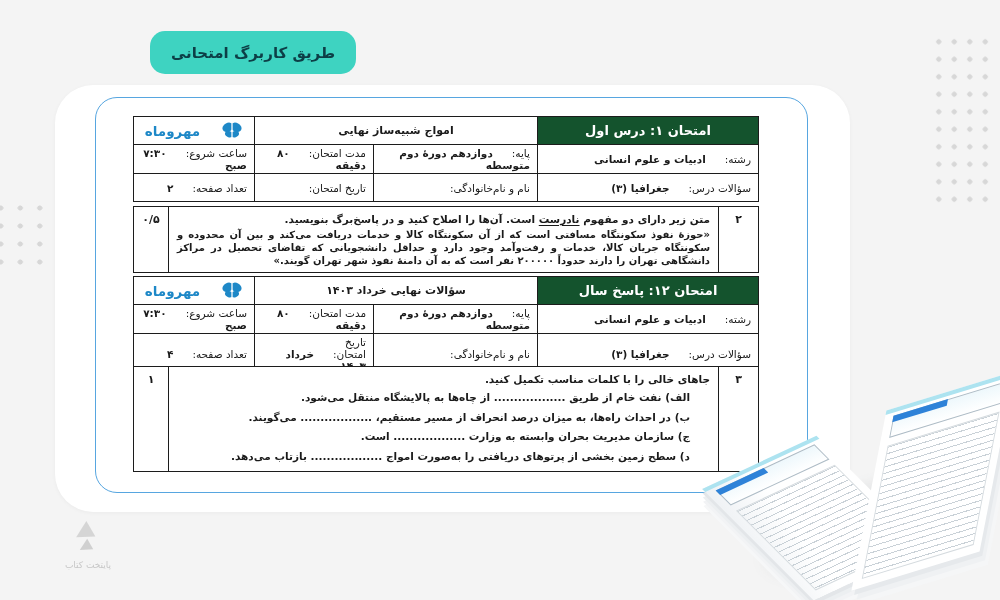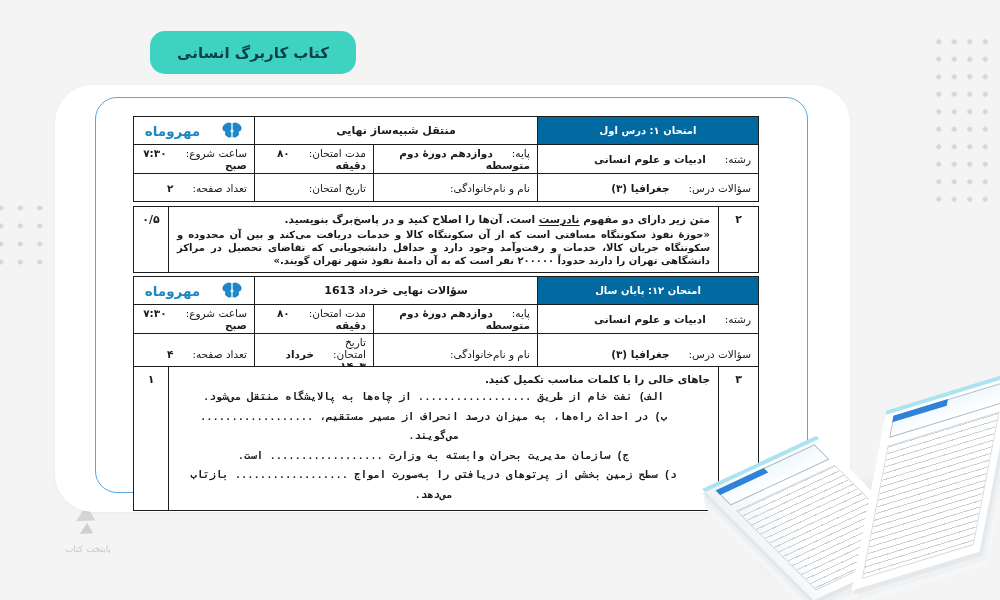--- a/index.html
+++ b/index.html
@@ -33,39 +33,39 @@
   .frame {
     position:absolute; left:40px; top:12px; width:713px; height:396px;
     border:1.5px solid #57a6e0; border-radius:22px;
   }
 
   
   table { border-collapse:collapse; table-layout:fixed; position:absolute; width:625px; left:78px; direction:rtl; }
   td { border:1.4px solid #1c1c1c; background:#fff; font-size:10.5px; padding:2px 7px; vertical-align:middle; }
   .htable tr { height:28px; }
   .cell-bluehead {
-    background:#0369a1; color:#ffffff; font-weight:bold; font-size:10px; text-align:center;
+    background:#14532d; color:#ffffff; font-weight:bold; font-size:13px; text-align:center;
   }
   .cell-subtitle { text-align:center; font-weight:600; font-size:11px; }
   .cell-logo { padding:1px 5px; }
   .logo-wrap { display:flex; align-items:center; justify-content:center; gap:21px; direction:rtl; }
   .logo-text { color:#1e88c7; font-weight:bold; font-size:13.5px; }
   .lbl { font-weight:normal; margin-left:19px; }
   .val { font-weight:bold; }
   .htable-1 { top:31px; }
   .htable-2 { top:191px; }
   .qtable-1 { top:121px; }
   .qtable-2 { top:281px; }
   .qnum, .qscore { text-align:center; vertical-align:top; padding-top:6px; font-weight:bold; font-size:11px; }
   .qbody { vertical-align:top; padding:4px 8px 5px 8px; }
   .qtable-1 .qbody { height:56px; }
   .qtable-2 .qbody { height:101px;margin-left:40px; }
   .q-prompt { font-weight:bold; font-size:10.5px; line-height:17px; text-align:right; }
   .q-text  { font-weight:bold; font-size:10px; line-height:13px; text-align:justify; }
-  .q-item  { font-weight:bold; font-size:10.5px; line-height:19.5px; text-align:center; padding-right:20px;font-family:Liberation Mono, monospace; }
+  .q-item  { font-weight:bold; font-size:10.5px; line-height:19.5px; text-align:right; padding-right:20px; }
   .u { text-decoration:underline; text-underline-offset:2px; }
 
   
   .book { position:absolute; left:738px; top:386px; width:272px; height:214px; z-index:5; }
   .book-shadow {
     position:absolute; left:-5px; top:88px; width:255px; height:110px;
     background:radial-gradient(ellipse at center, rgba(70,80,90,.28) 0%, rgba(70,80,90,0) 62%);
     transform:rotate(-20deg); filter:blur(3px);
   }
   .bk-page { position:absolute; }
@@ -82,54 +82,54 @@
     box-shadow:4px 5px 0 #e6e9ec, 8px 10px 0 #eff1f3, 12px 15px 0 #f5f6f7;
   }
   .mini-teal { position:absolute; top:0; left:0; right:0; height:4px; background:#ade3f0; }
   .mini-head { position:absolute; top:7px; left:7%; right:6%; height:20px; border:1px solid #aebcc6; background:linear-gradient(#eef8fc,#ffffff); }
   .mini-bar { position:absolute; top:7px; left:7%; width:42%; height:6px; background:#2e82d8; }
   .mini-lines { position:absolute; top:34px; bottom:8px; left:7%; right:6%; border:1px solid #d5dbdf;
     background:repeating-linear-gradient(to bottom,#c9d1d7 0,#c9d1d7 1px,transparent 1px,transparent 6px);
   }
 
   
-  .wm { position:absolute; left:45px; top:508px; width:86px; text-align:center; z-index:1; }
+  .wm { position:absolute; left:45px; top:524px; width:86px; text-align:center; z-index:1; }
   .wm-mark { position:relative; height:36px; }
   .wm-tri-a { position:absolute; left:30px; top:0;  width:0; height:0;
     border-style:solid; border-width:9px 17px 9px 0; border-color:transparent #d5d5d5 transparent transparent;
     transform:rotate(-30deg); }
   .wm-tri-b { position:absolute; left:34px; top:17px; width:0; height:0;
     border-style:solid; border-width:6px 12px 6px 0; border-color:transparent #d0d0d0 transparent transparent;
     transform:rotate(-30deg); }
   .wm-text { font-size:9px; color:#c7c7c7; direction:rtl; }
 </style>
 </head>
 <body>
 
 <div class="dots dots-tr"></div>
 <div class="dots dots-left"></div>
 
 <div class="badge">
-  <span>کتاب کاربرگ انسانی</span>
+  <span>طریق کاربرگ امتحانی</span>
 </div>
 
 <div class="card">
   <div class="frame"></div>
 
   <table class="htable htable-1" dir="rtl">
     <colgroup>
         <col style="width:221px">
         <col style="width:164px">
         <col style="width:119px">
         <col style="width:121px">
       </colgroup>
     <tbody>
         <tr>
       <td class="cell-bluehead">امتحان ۱: درس اول</td>
-      <td class="cell-subtitle" colspan="2">منتقل شبیه‌ساز نهایی</td>
+      <td class="cell-subtitle" colspan="2">امواج شبیه‌ساز نهایی</td>
       <td class="cell-logo">
         <div class="logo-wrap">
           <span>
             <svg width="22" height="20" viewBox="0 0 24 22">
               <g fill="#1e88c7">
                 <ellipse cx="7.5" cy="8" rx="6.3" ry="4.8" transform="rotate(-28 7.5 8)"></ellipse>
                 <ellipse cx="16.5" cy="8" rx="6.3" ry="4.8" transform="rotate(28 16.5 8)"></ellipse>
                 <ellipse cx="8.6" cy="15.5" rx="4.4" ry="3.4" transform="rotate(22 8.6 15.5)"></ellipse>
                 <ellipse cx="15.4" cy="15.5" rx="4.4" ry="3.4" transform="rotate(-22 15.4 15.5)"></ellipse>
               </g>
@@ -175,22 +175,22 @@
 
   <table class="htable htable-2" dir="rtl">
     <colgroup>
         <col style="width:221px">
         <col style="width:164px">
         <col style="width:119px">
         <col style="width:121px">
       </colgroup>
     <tbody>
         <tr>
-      <td class="cell-bluehead">امتحان ۱۲: پایان سال</td>
-      <td class="cell-subtitle" colspan="2">سؤالات نهایی خرداد 1613</td>
+      <td class="cell-bluehead">امتحان ۱۲: پاسخ سال</td>
+      <td class="cell-subtitle" colspan="2">سؤالات نهایی خرداد ۱۴۰۳</td>
       <td class="cell-logo">
         <div class="logo-wrap">
           <span>
             <svg width="22" height="20" viewBox="0 0 24 22">
               <g fill="#1e88c7">
                 <ellipse cx="7.5" cy="8" rx="6.3" ry="4.8" transform="rotate(-28 7.5 8)"></ellipse>
                 <ellipse cx="16.5" cy="8" rx="6.3" ry="4.8" transform="rotate(28 16.5 8)"></ellipse>
                 <ellipse cx="8.6" cy="15.5" rx="4.4" ry="3.4" transform="rotate(22 8.6 15.5)"></ellipse>
                 <ellipse cx="15.4" cy="15.5" rx="4.4" ry="3.4" transform="rotate(-22 15.4 15.5)"></ellipse>
               </g>

